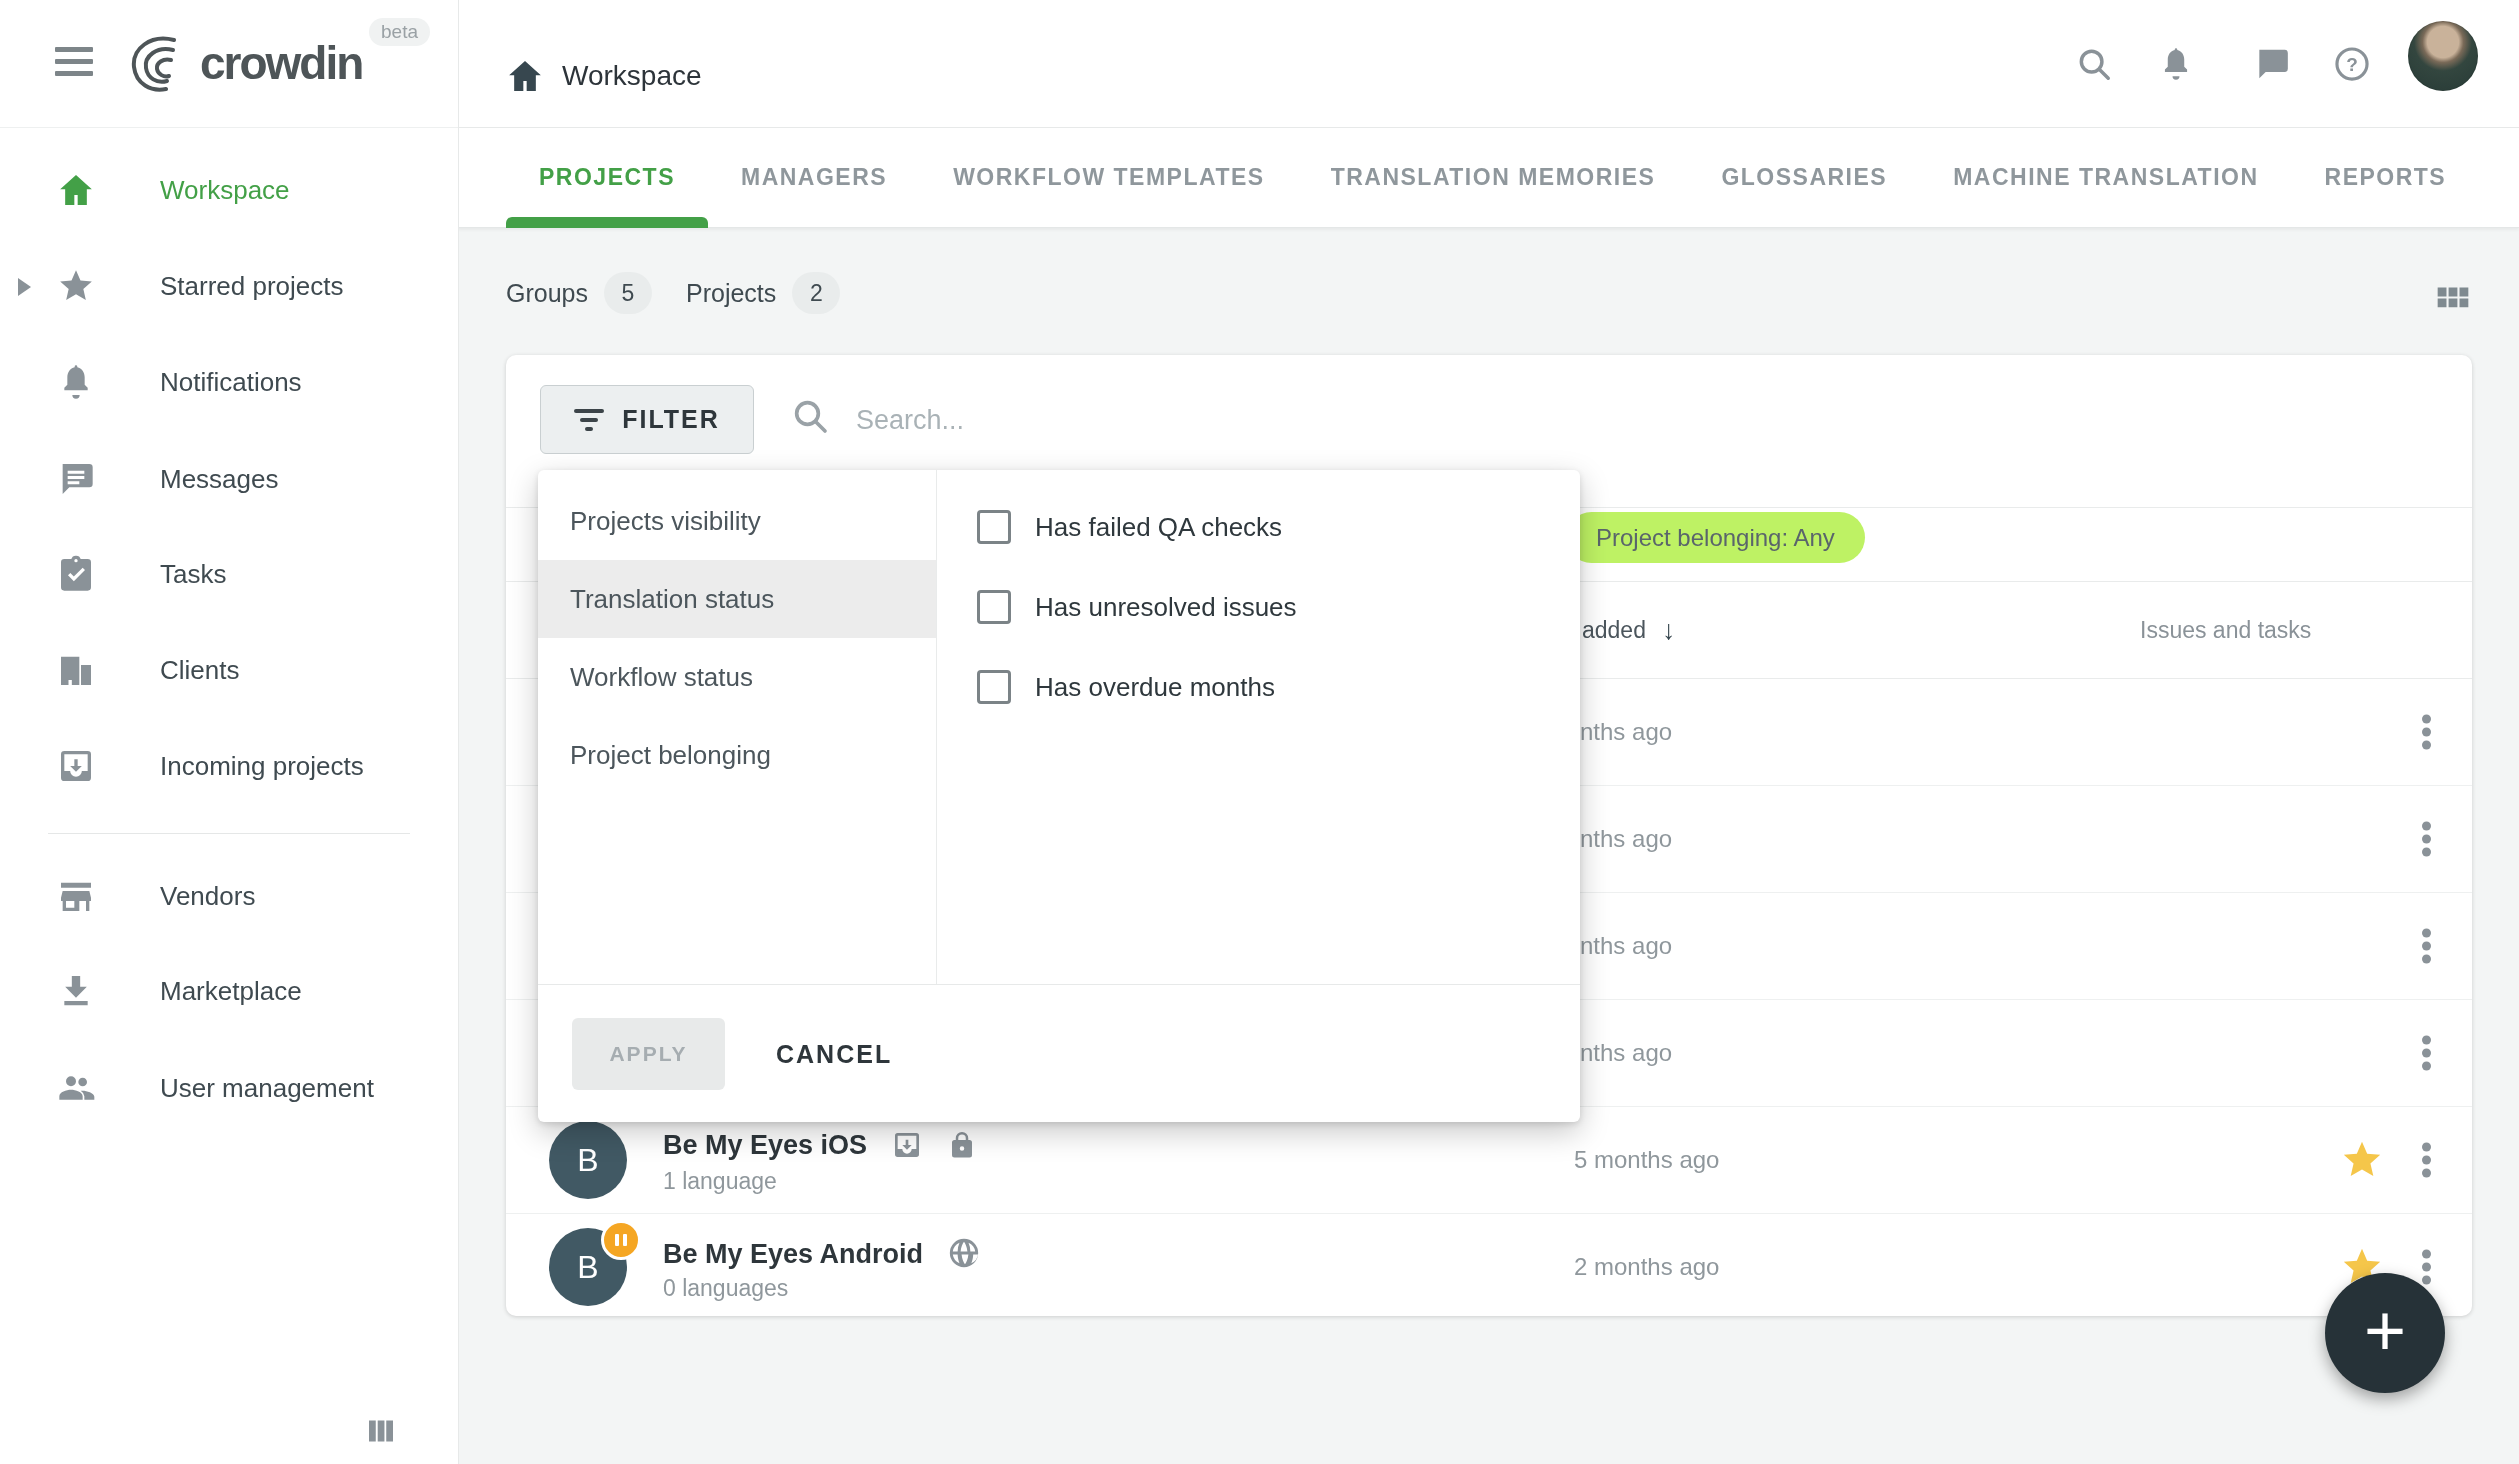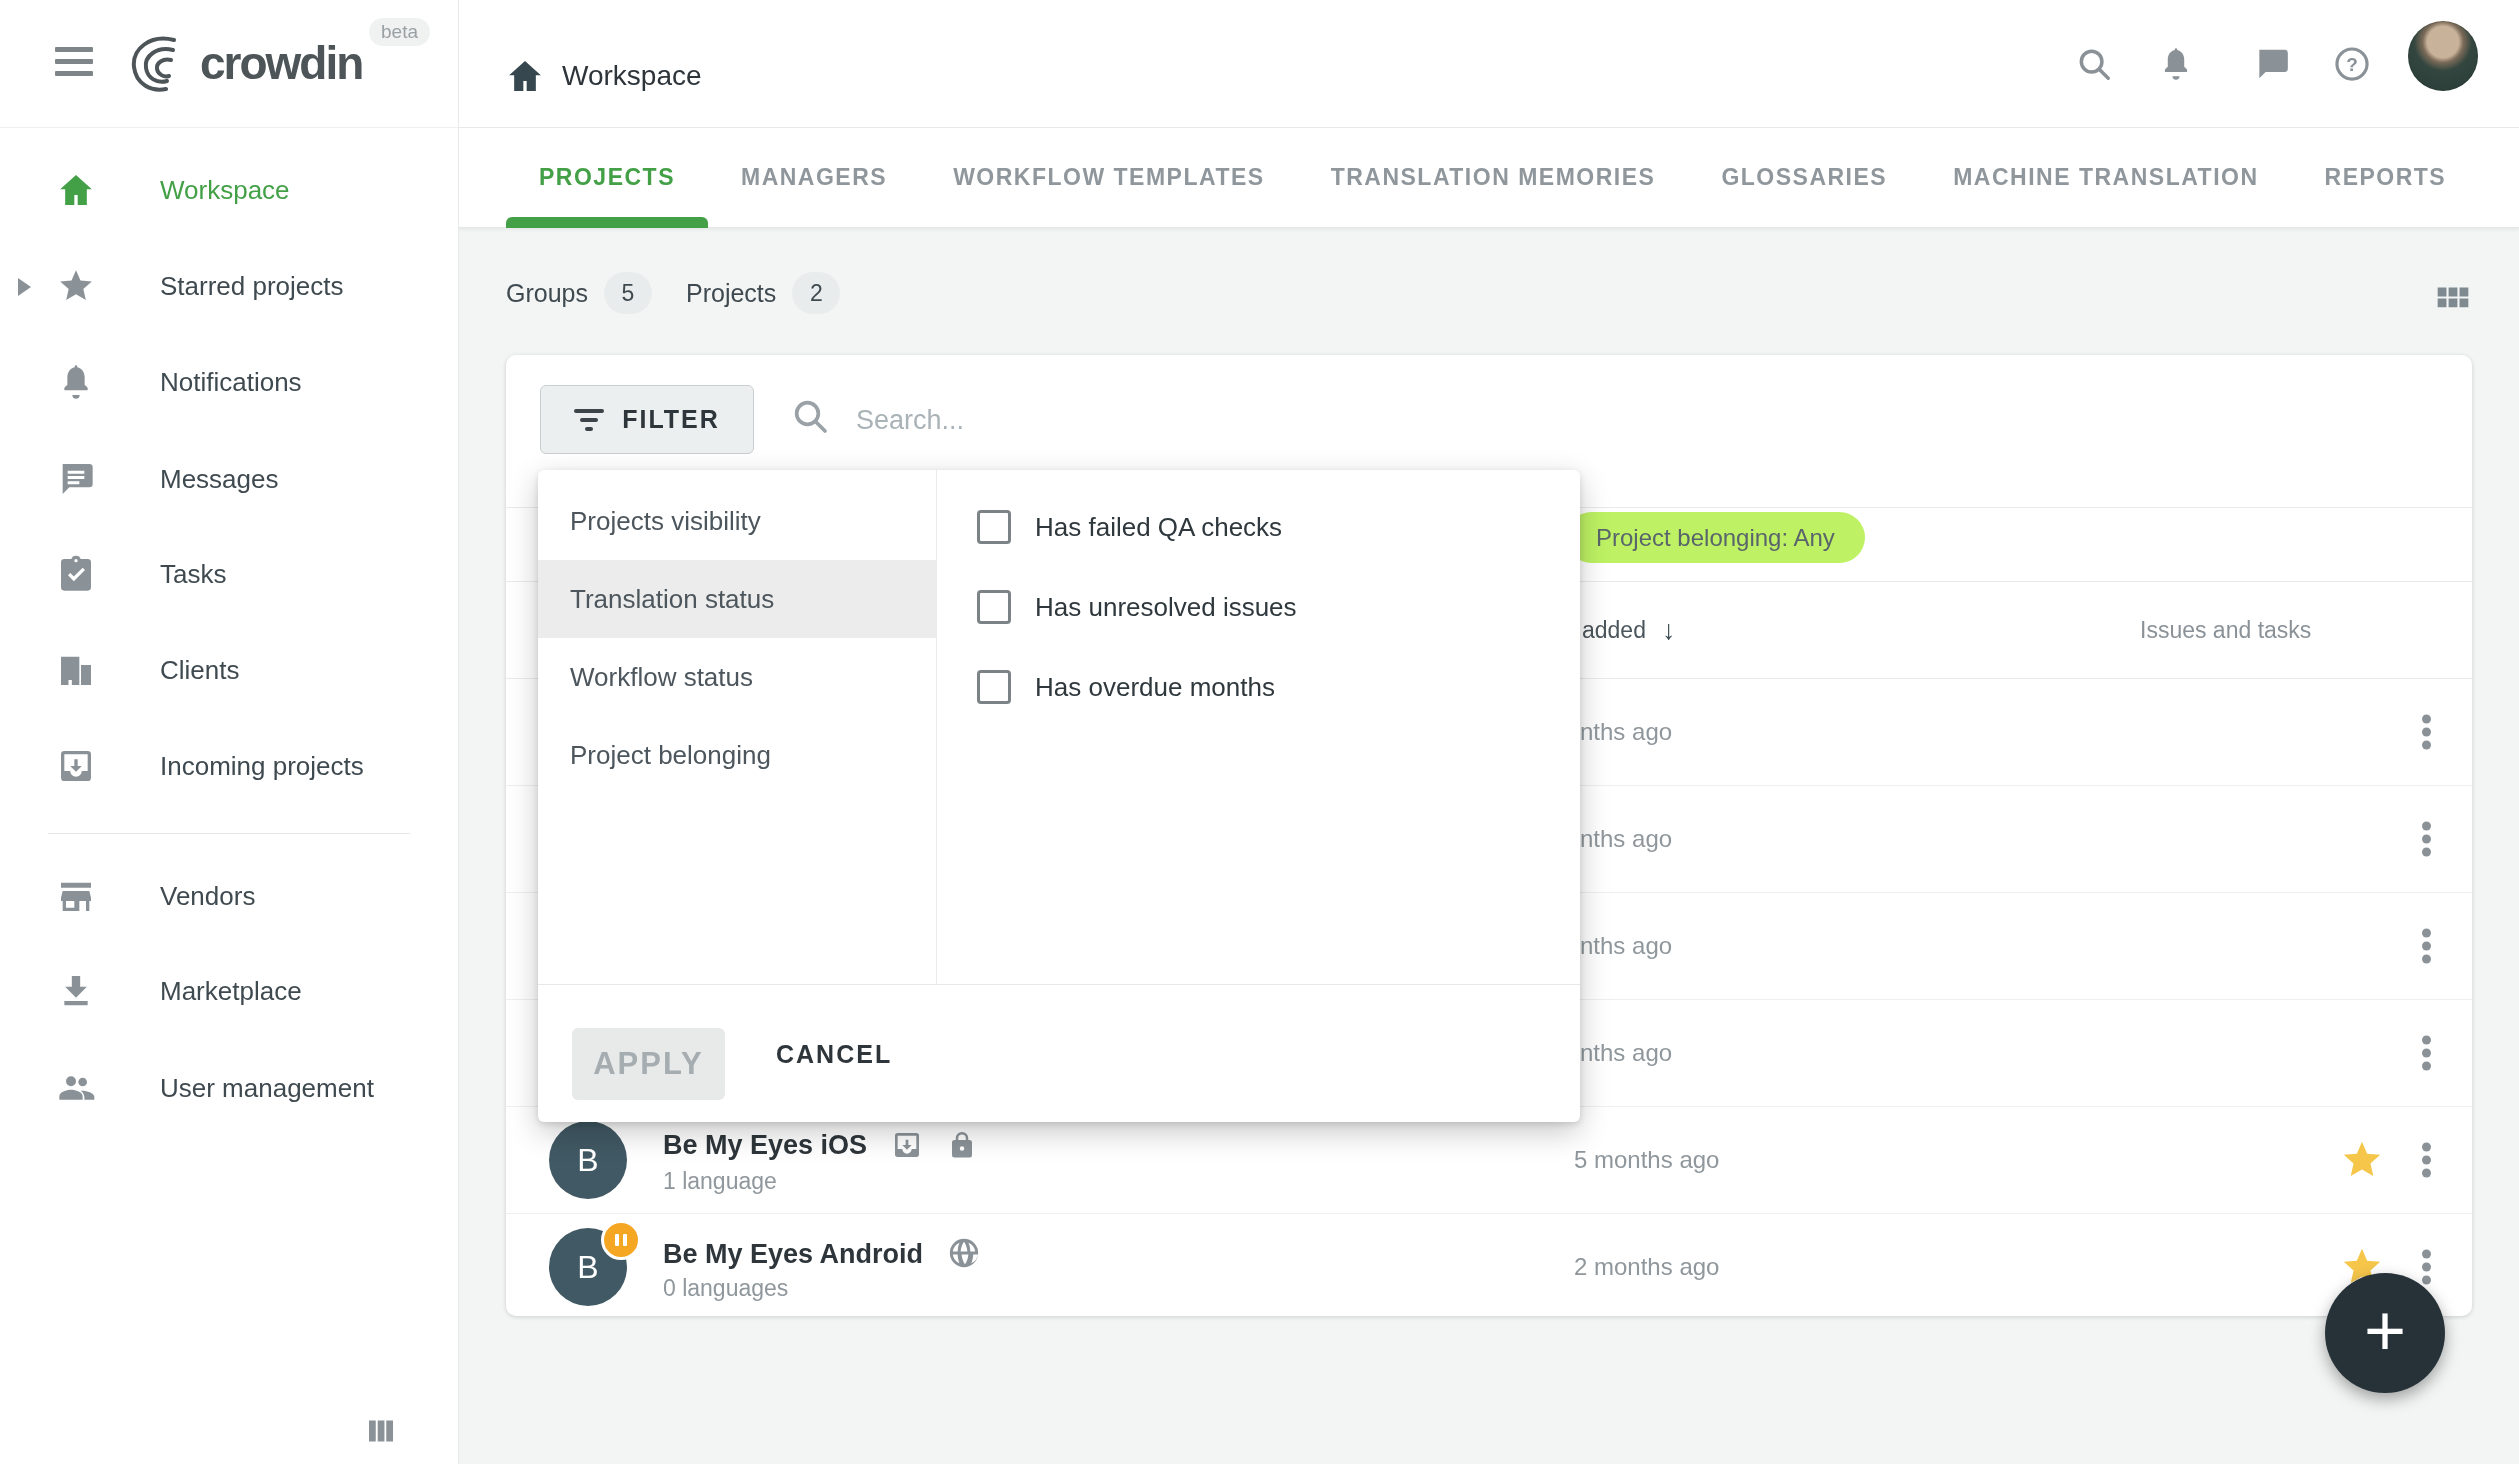--- a/index.html
+++ b/index.html
@@ -104,22 +104,22 @@
   .panel-menu{position:absolute;left:0;top:0;width:399px;height:515px;border-right:1px solid #e9ebeb;
               padding-top:12px;box-sizing:border-box;}
   .pm-item{height:78px;display:flex;align-items:center;padding-left:32px;font-size:26px;color:#4c565c;cursor:pointer;}
   .pm-item.active{background:#ececec;}
   .panel-opts{position:absolute;left:399px;top:0;right:0;height:515px;padding-top:39px;box-sizing:border-box;}
   .opt-row{height:36px;margin:0 0 44px 40px;display:flex;align-items:center;gap:24px;cursor:pointer;}
   .cbox{width:34px;height:34px;border:3px solid #7b8387;border-radius:4px;box-sizing:border-box;}
   .opt-label{font-size:26px;color:#2f383d;}
   .panel-footer{position:absolute;left:0;right:0;bottom:0;height:137px;border-top:1px solid #e7e9e9;}
   .apply-btn{position:absolute;left:34px;top:33px;width:153px;height:72px;background:#e8eaea;border:none;
-             border-radius:6px;font-family:"Liberation Sans",sans-serif;font-size:31px;font-weight:bold;
-             letter-spacing:2px;color:#a6adb1;margin-top:10px;}
+             border-radius:6px;font-family:"Liberation Sans",sans-serif;font-size:21px;font-weight:bold;
+             letter-spacing:2px;color:#a6adb1;}
   .cancel-btn{position:absolute;left:232px;top:33px;height:72px;display:flex;align-items:center;
               font-size:25px;font-weight:bold;letter-spacing:2px;color:#2e363b;cursor:pointer;background:none;border:none;
               font-family:"Liberation Sans",sans-serif;}
 
   
   .fab{position:absolute;left:1867px;top:1045px;width:120px;height:120px;border-radius:50%;background:#263238;
        box-shadow:0 6px 16px rgba(0,0,0,.35);z-index:6;display:flex;align-items:center;justify-content:center;
        color:#fff;cursor:pointer;}
   .fab .plus{font-size:72px;font-weight:300;line-height:1;margin-top:-6px;}
 </style>

